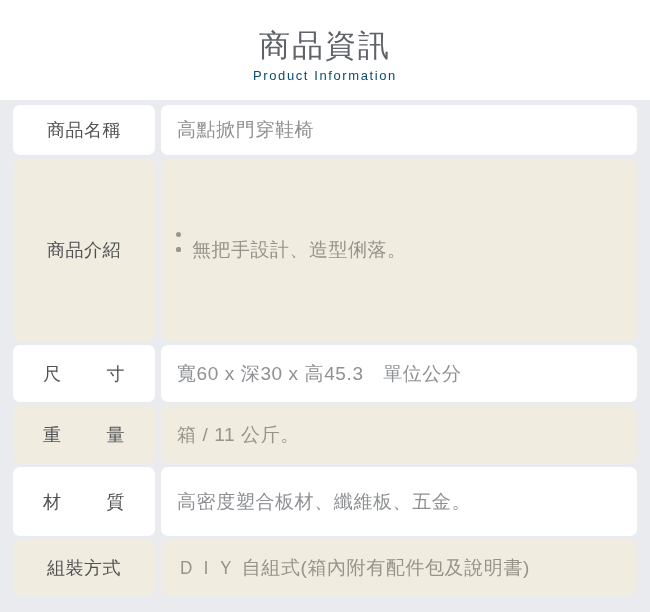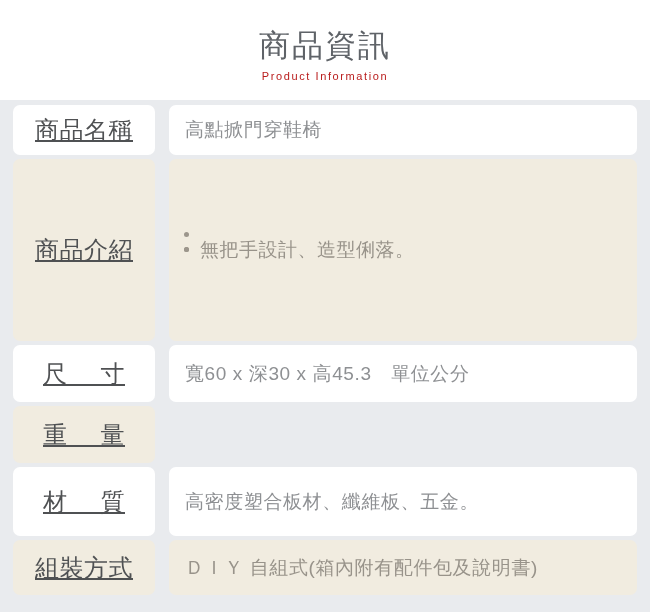--- a/index.html
+++ b/index.html
@@ -35,23 +35,23 @@
   }
   .title-cn {
     font-size: 31px;
     line-height: 36px;
     color: #5f6368;
     letter-spacing: 2px;
     font-weight: normal;
     margin: 0;
   }
   .title-en {
-    font-size: 11px;
+    font-size: 13px;
     line-height: 20px;
-    color: #b91c1c;
+    color: #0c4a6e;
     letter-spacing: 1.6px;
     margin: 2px 0 3px 0;
     font-weight: normal;
   }
 
   
   .table-wrap {
     position: absolute;
     left: 0;
     top: 100px;
@@ -72,26 +72,25 @@
   .cell {
     border-radius: 7px;
     box-sizing: border-box;
     display: flex;
     align-items: center;
   }
 
   .cell-label {
     width: 142px;
     flex: 0 0 142px;
-    margin-right: 14px;
+    margin-right: 6px;
     justify-content: center;
-    font-size: 24px;
+    font-size: 18px;
     color: #4f5153;
     letter-spacing: 0.5px;
-    text-decoration: underline;
   }
   .cell-label .lbl-inner {
     width: 100%;
     text-align: center;
   }
   .cell-label.spread .lbl-inner {
     display: block;
     text-align: justify;
     text-align-last: justify;
     padding: 0 30px;
@@ -199,20 +198,23 @@
       </div>
       <div class="cell cell-value">
         <span>寬60 x 深30 x 高45.3　單位公分</span>
       </div>
     </div>
 
     <div class="row dark r-weight">
       <div class="cell cell-label spread">
         <span class="lbl-inner">重量</span>
       </div>
+      <div class="cell cell-value">
+        <span>箱 / 11 公斤。</span>
+      </div>
     </div>
 
     <div class="row light r-mat">
       <div class="cell cell-label spread">
         <span class="lbl-inner">材質</span>
       </div>
       <div class="cell cell-value">
         <span>高密度塑合板材、纖維板、五金。</span>
       </div>
     </div>

